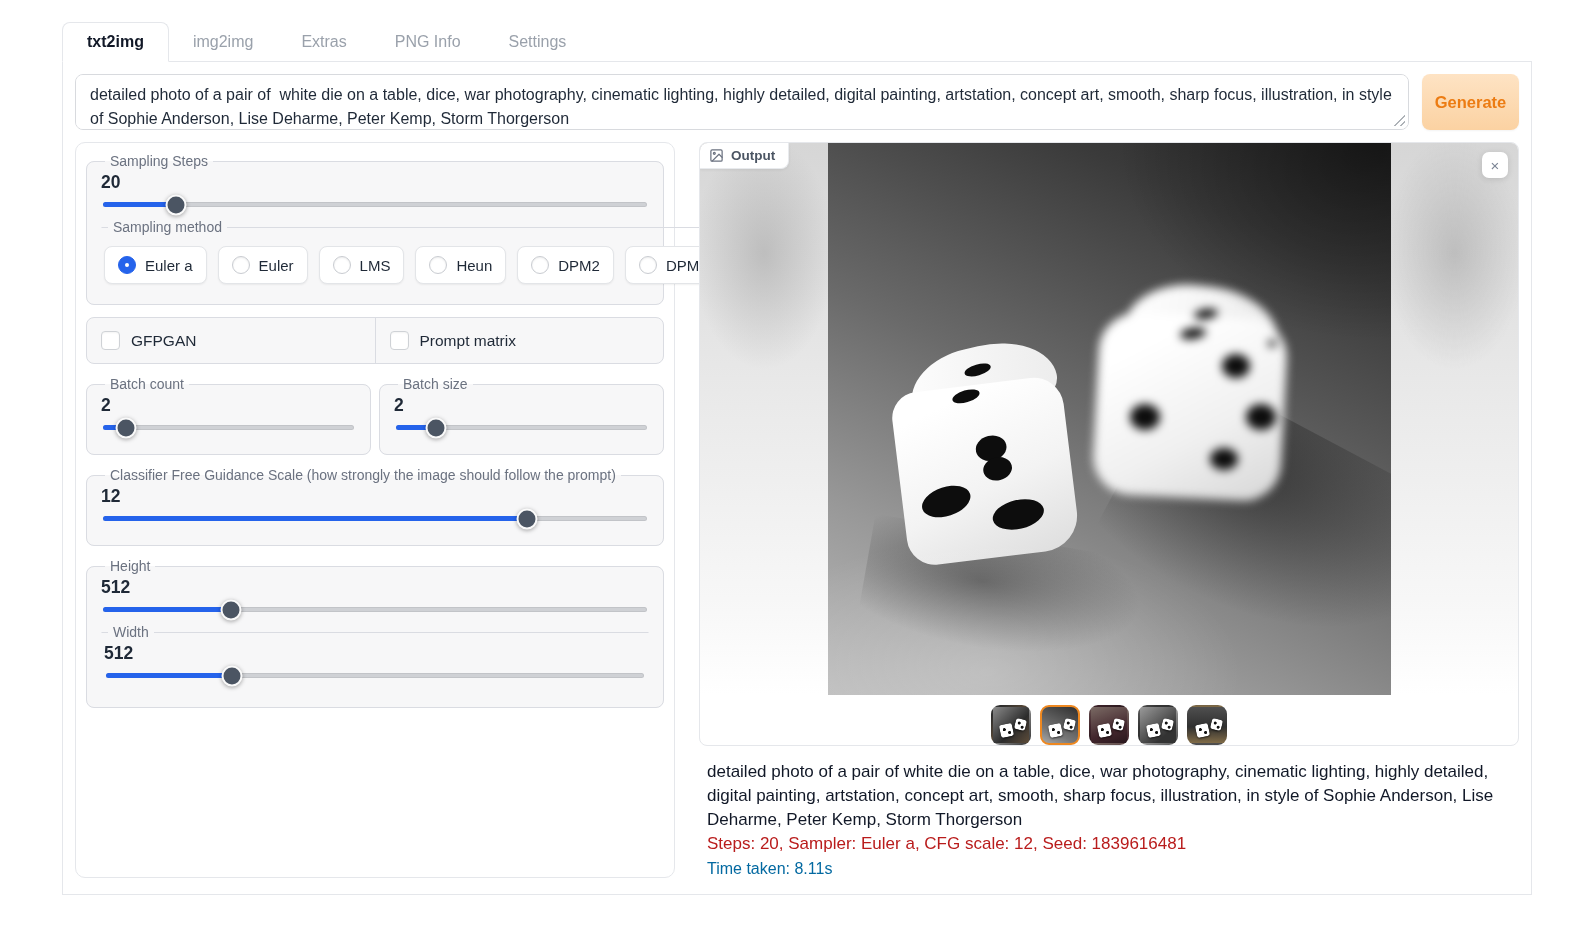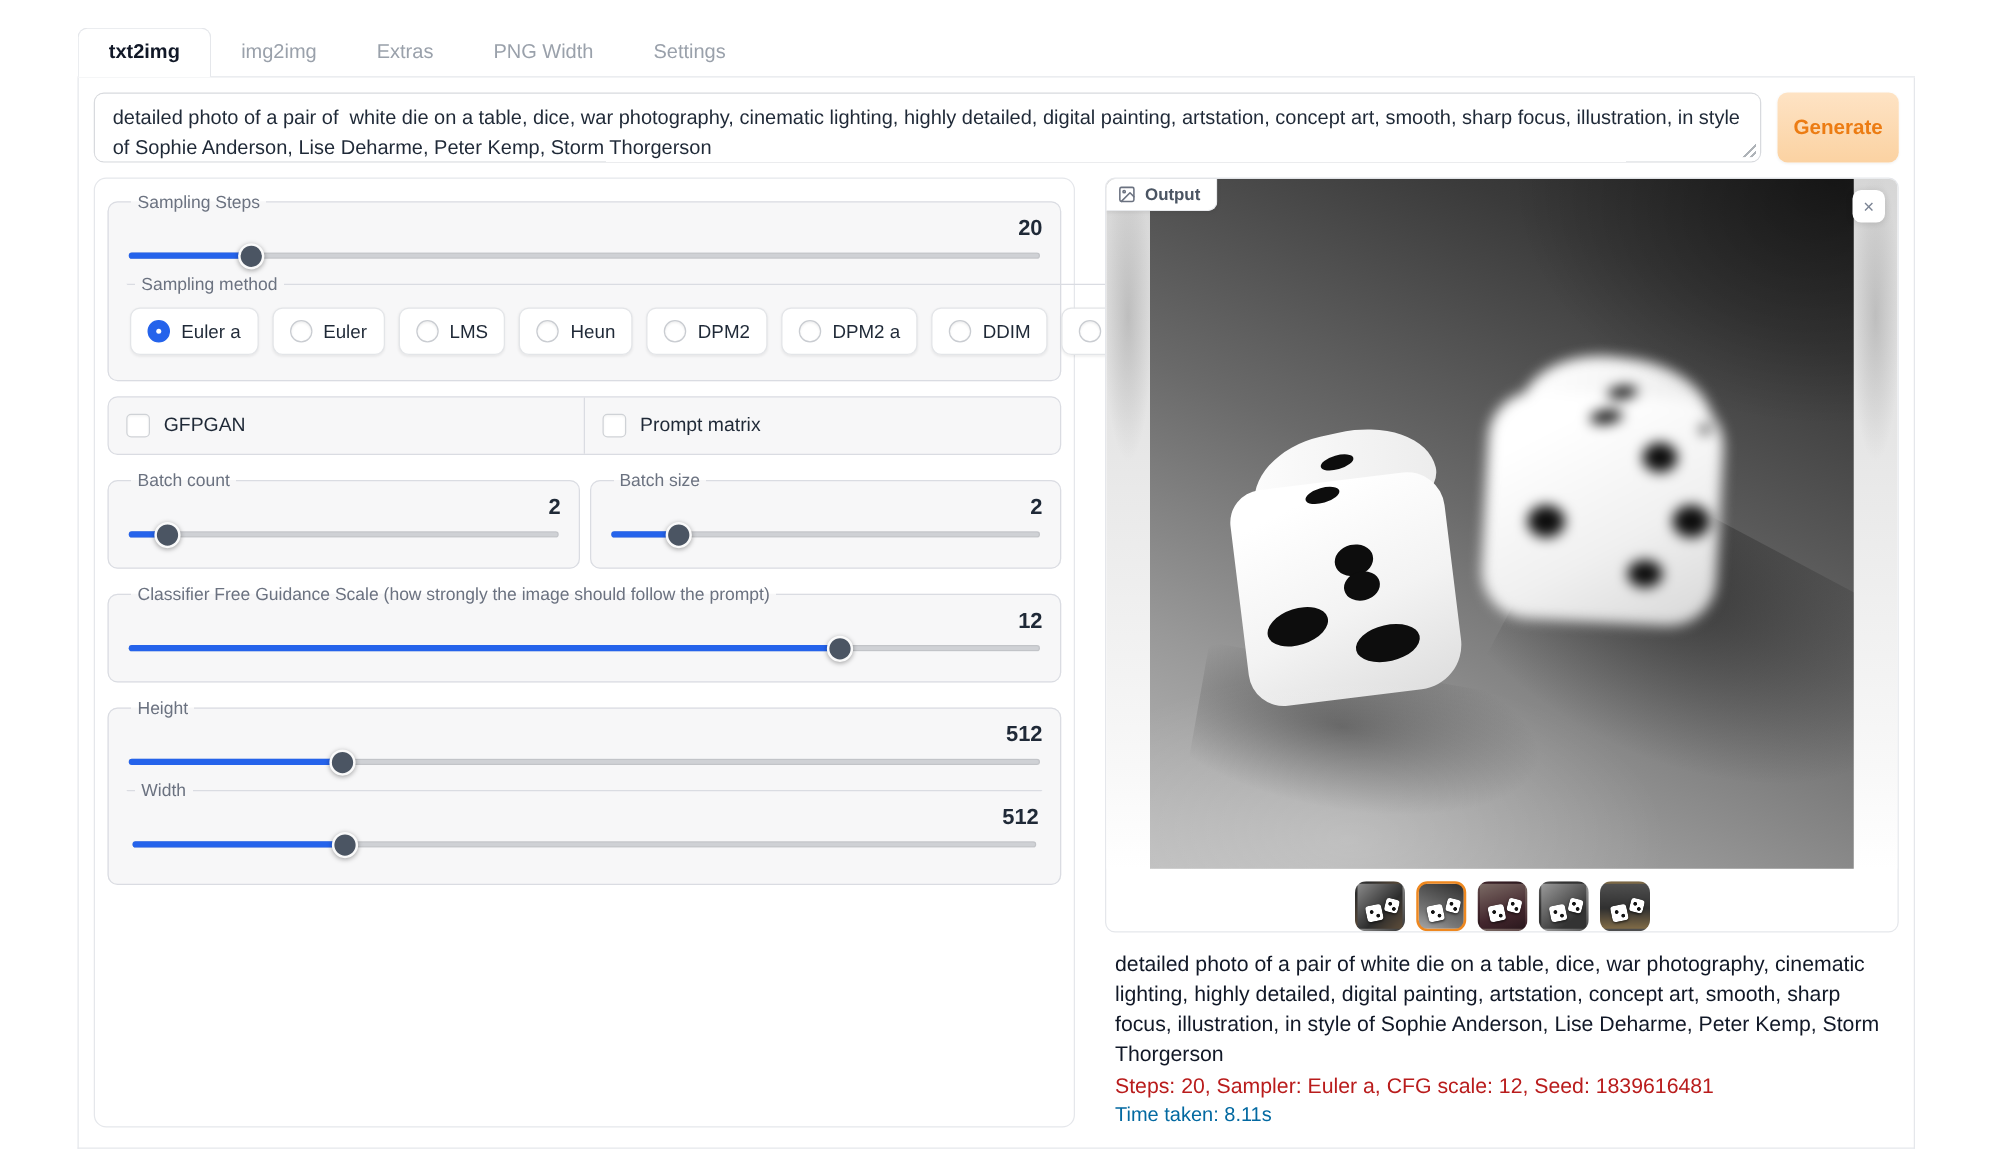--- a/index.html
+++ b/index.html
@@ -36,36 +36,36 @@
   .generate {
     width: 97px; height: 56px; border: none; border-radius: 8px;
     background: linear-gradient(180deg, #fee3c4 0%, #fbd2a2 100%);
     color: var(--generate-text, #ec7c13); font-weight: 700; font-size: 16.5px;
     font-family: inherit; cursor: pointer; box-shadow: 0 1px 2px rgba(0,0,0,.05);
   }
 
   
   .main-row { display: flex; gap: 24px; margin-top: 12px; }
   .left-col {
-    width: 785px; display: flex; flex-direction: column; gap: 12px;
+    width: 600px; display: flex; flex-direction: column; gap: 12px;
     border: 1px solid #e5e7eb; border-radius: 10px; padding: 10px; background: #fff;
   }
   .right-col { flex: 1; }
 
   
   fieldset.grp {
     border: 1px solid #dadce2; border-radius: 8px; background: #f7f7f8;
     padding: 2px 14px 12px; min-inline-size: 0;
   }
   fieldset.sub {
     border: 1px solid transparent; border-top: 1px solid #dadce2;
     margin-top: 8px; padding: 2px 2px 4px;
   }
   legend { font-size: 14px; color: #6b7280; padding: 0 5px; margin-left: 4px; }
-  .val { text-align: right; font-weight: 600; font-size: 17.5px; color: #1f2937; margin-top: 1px; }
+  .val { text-align: left; font-weight: 600; font-size: 17.5px; color: #1f2937; margin-top: 1px; }
 
   
   .slider { position: relative; height: 5px; background: #cfd1d5; border-radius: 4px;
     margin: 9px 2px 12px; box-shadow: inset 0 0 0 1px rgba(0,0,0,.06); cursor: pointer; }
   .slider .fill { position: absolute; left: 0; top: 0; bottom: 0; width: var(--p);
     background: var(--accent, #2563eb); border-radius: 4px; }
   .slider .knob {
     position: absolute; top: 50%; left: var(--p); transform: translate(-50%,-50%);
     width: 21px; height: 21px; border-radius: 50%; background: #4b5563;
     border: 2px solid #fafafa; box-shadow: 0 1px 4px rgba(0,0,0,.35); cursor: grab;
@@ -189,21 +189,21 @@
 </style>
 </head>
 <body>
 
 <div class="app">
 
   <div class="tabbar">
     <div class="tab active">txt2img</div>
     <div class="tab">img2img</div>
     <div class="tab">Extras</div>
-    <div class="tab">PNG Width</div>
+    <div class="tab">PNG Info</div>
     <div class="tab">Settings</div>
   </div>
 
   <div class="body">
 
     <div class="prompt-row">
       <div class="prompt-wrap">
         <textarea class="prompt" spellcheck="false" style="">detailed photo of a pair of  white die on a table, dice, war photography, cinematic lighting, highly detailed, digital painting, artstation, concept art, smooth, sharp focus, illustration, in style of Sophie Anderson, Lise Deharme, Peter Kemp, Storm Thorgerson</textarea>
         <div class="grip"></div>
       </div>

